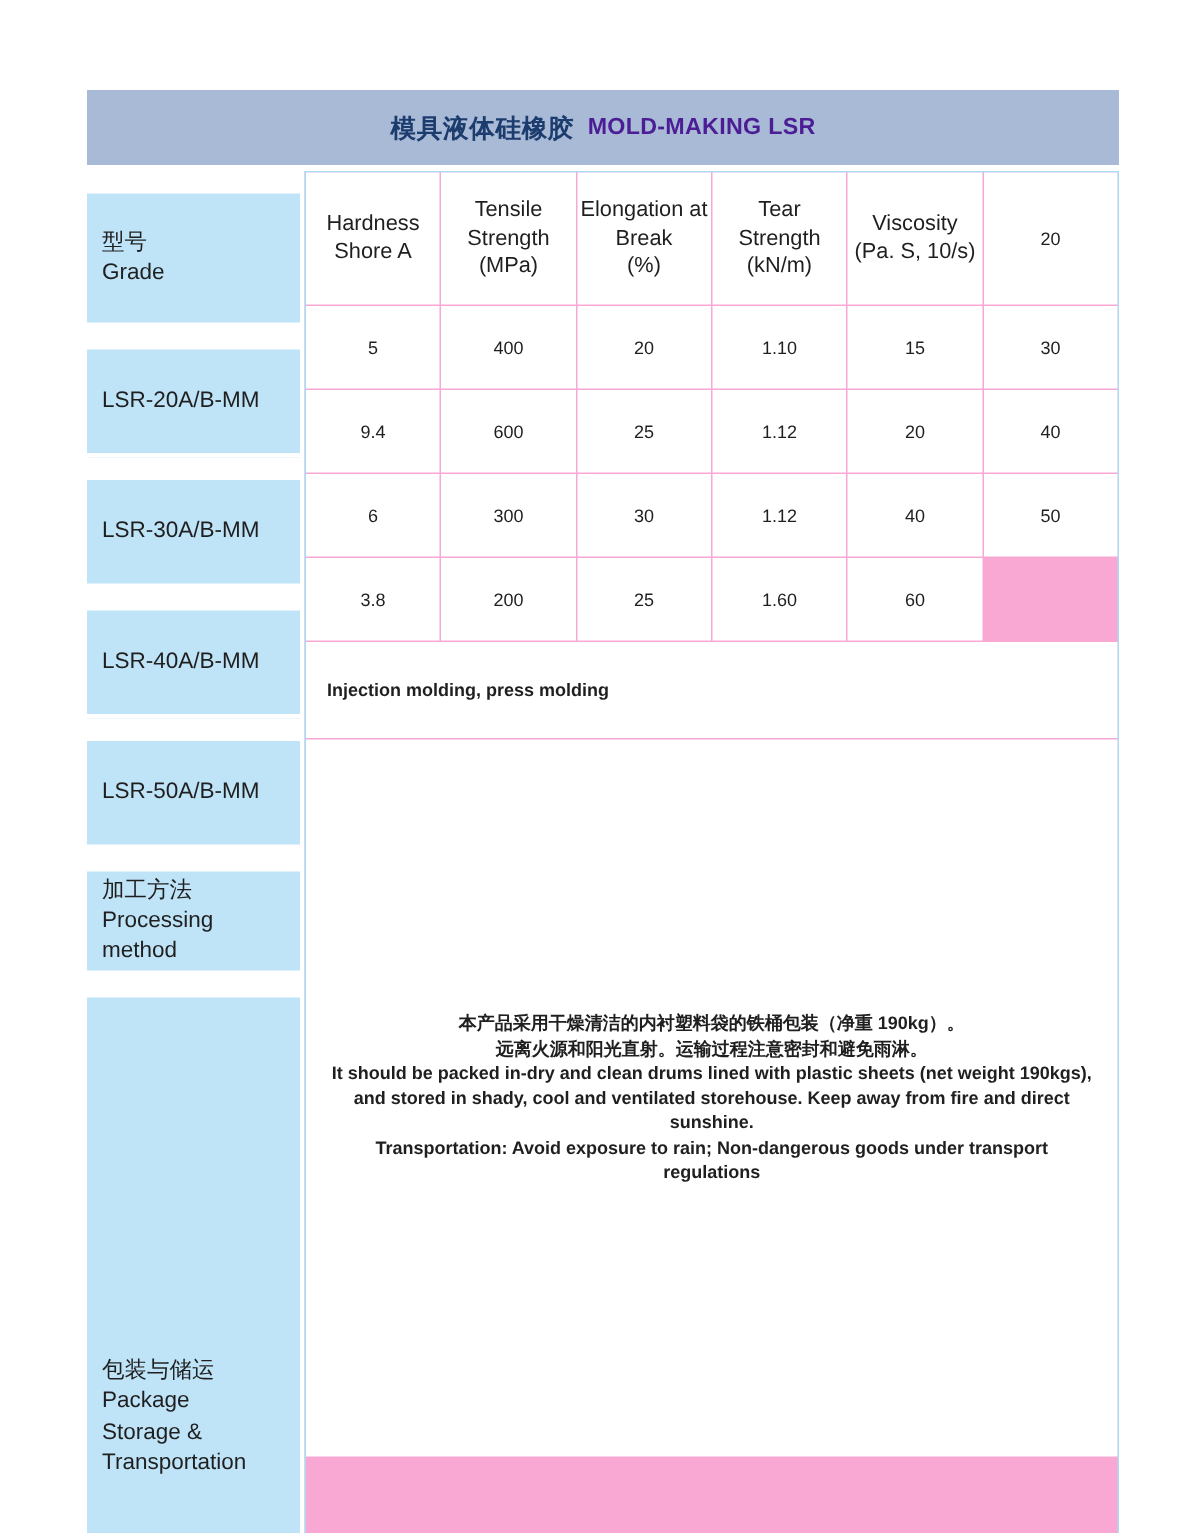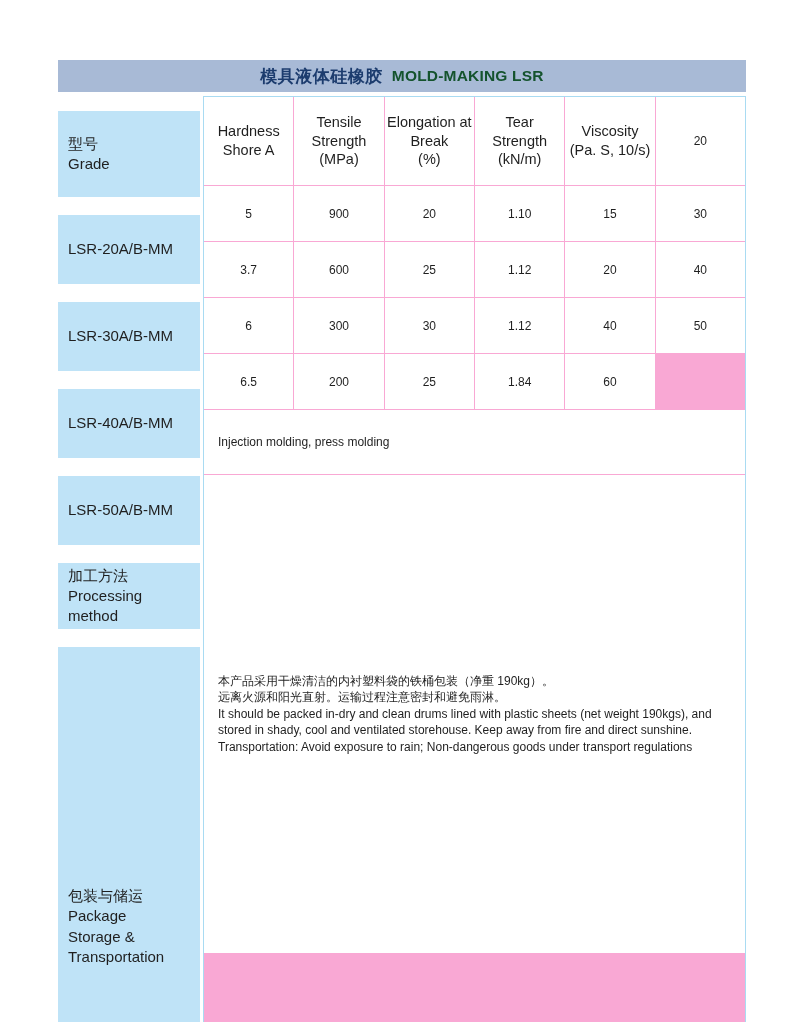--- a/index.html
+++ b/index.html
@@ -12,37 +12,37 @@
     color: #1f1f1f;
     -webkit-font-smoothing: antialiased;
   }
   .sheet {
     position: absolute;
     left: 58px;
     top: 60px;
     width: 688px;
   }
   .title-bar {
-    height: 32px;
+    height: 50px;
     background: #a8bad6;
     display: flex;
     align-items: center;
     justify-content: center;
     gap: 9px;
   }
   .title-cn {
     font-size: 17px;
     font-weight: bold;
     color: #1c3c6e;
     letter-spacing: 0.5px;
   }
   .title-en {
     font-size: 15.5px;
     font-weight: bold;
-    color: #14532d;
+    color: #4c1d95;
     letter-spacing: 0.2px;
   }
   .tbl-body {
     display: flex;
     margin-top: 4px;
   }
   .label-col {
     width: 142px;
     flex-shrink: 0;
     margin-right: 3px;
@@ -84,23 +84,24 @@
     font-size: 12px;
   }
   .dcell.colhead {
     font-size: 14.5px;
     line-height: 1.3;
   }
   .pre { white-space: pre-line; }
   .span-row {
     grid-column: 1 / -1;
     justify-content: flex-start;
-    text-align: left;
+    text-align: center;
     padding: 0 14px;
     box-sizing: border-box;
+    font-weight: bold;
   }
   .pkg-cell {
     flex-direction: column;
     align-items: flex-start;
     justify-content: center;
     line-height: 1.38;
   }
   .pkg-cell .line { width: 100%; }
 </style>
 </head>
@@ -140,44 +141,44 @@
 Break
 (%)</div>
       <div class="dcell colhead pre">Tear
 Strength
 (kN/m)</div>
       <div class="dcell colhead pre">Viscosity
 (Pa. S, 10/s)</div>
 
       <div class="dcell">20</div>
       <div class="dcell">5</div>
-      <div class="dcell">900</div>
+      <div class="dcell">400</div>
       <div class="dcell">20</div>
       <div class="dcell">1.10</div>
       <div class="dcell">15</div>
 
       <div class="dcell">30</div>
-      <div class="dcell">3.7</div>
+      <div class="dcell">9.4</div>
       <div class="dcell">600</div>
       <div class="dcell">25</div>
       <div class="dcell">1.12</div>
       <div class="dcell">20</div>
 
       <div class="dcell">40</div>
       <div class="dcell">6</div>
       <div class="dcell">300</div>
       <div class="dcell">30</div>
       <div class="dcell">1.12</div>
       <div class="dcell">40</div>
 
       <div class="dcell">50</div>
-      <div class="dcell">6.5</div>
+      <div class="dcell">3.8</div>
       <div class="dcell">200</div>
       <div class="dcell">25</div>
-      <div class="dcell">1.84</div>
+      <div class="dcell">1.60</div>
       <div class="dcell">60</div>
 
       <div class="dcell span-row">Injection molding, press molding</div>
 
       <div class="dcell span-row pkg-cell">
         <div class="line">本产品采用干燥清洁的内衬塑料袋的铁桶包装（净重 190kg）。</div>
         <div class="line">远离火源和阳光直射。运输过程注意密封和避免雨淋。</div>
         <div class="line">It should be packed in-dry and clean drums lined with plastic sheets (net weight 190kgs), and stored in shady, cool and ventilated storehouse. Keep away from fire and direct sunshine.</div>
         <div class="line">Transportation: Avoid exposure to rain; Non-dangerous goods under transport regulations</div>
       </div>

